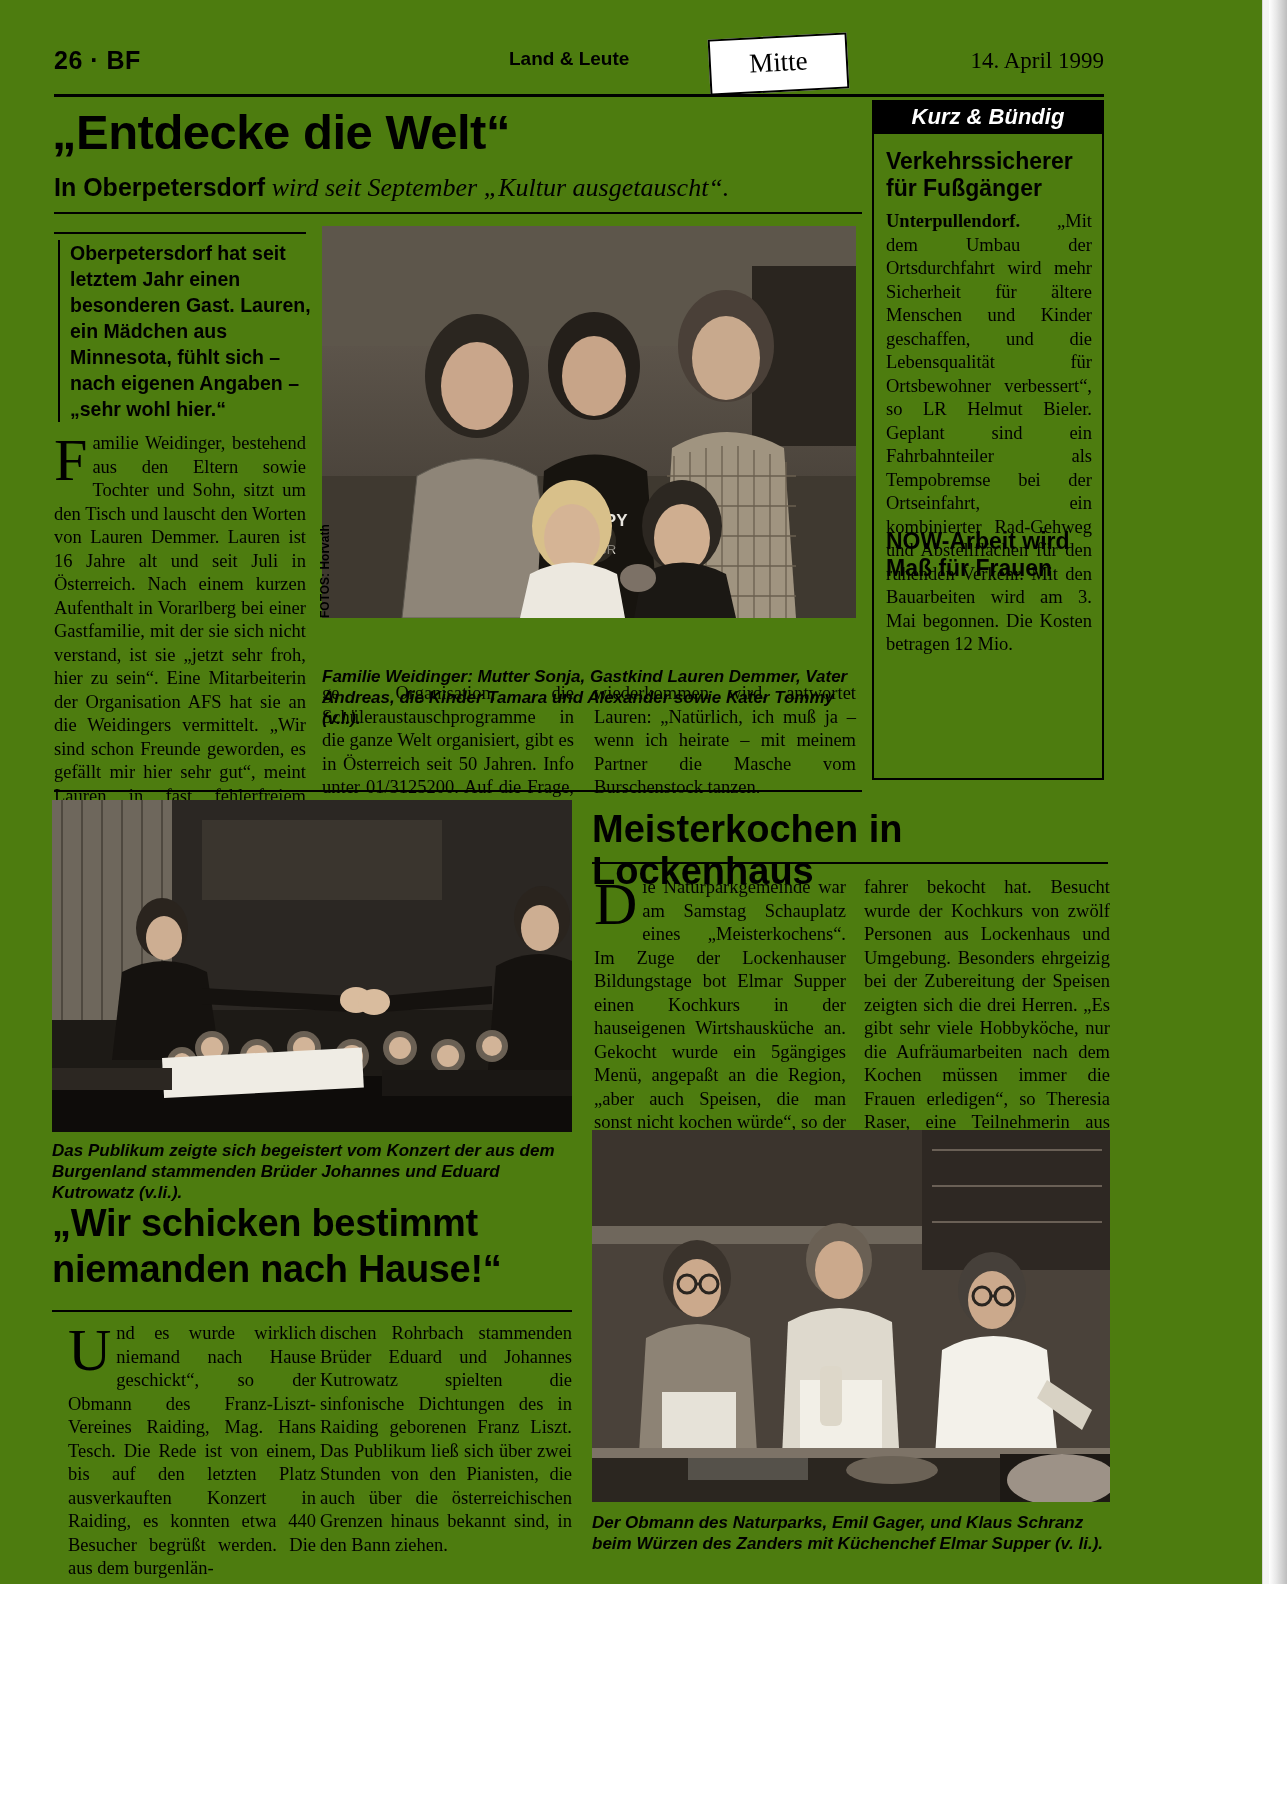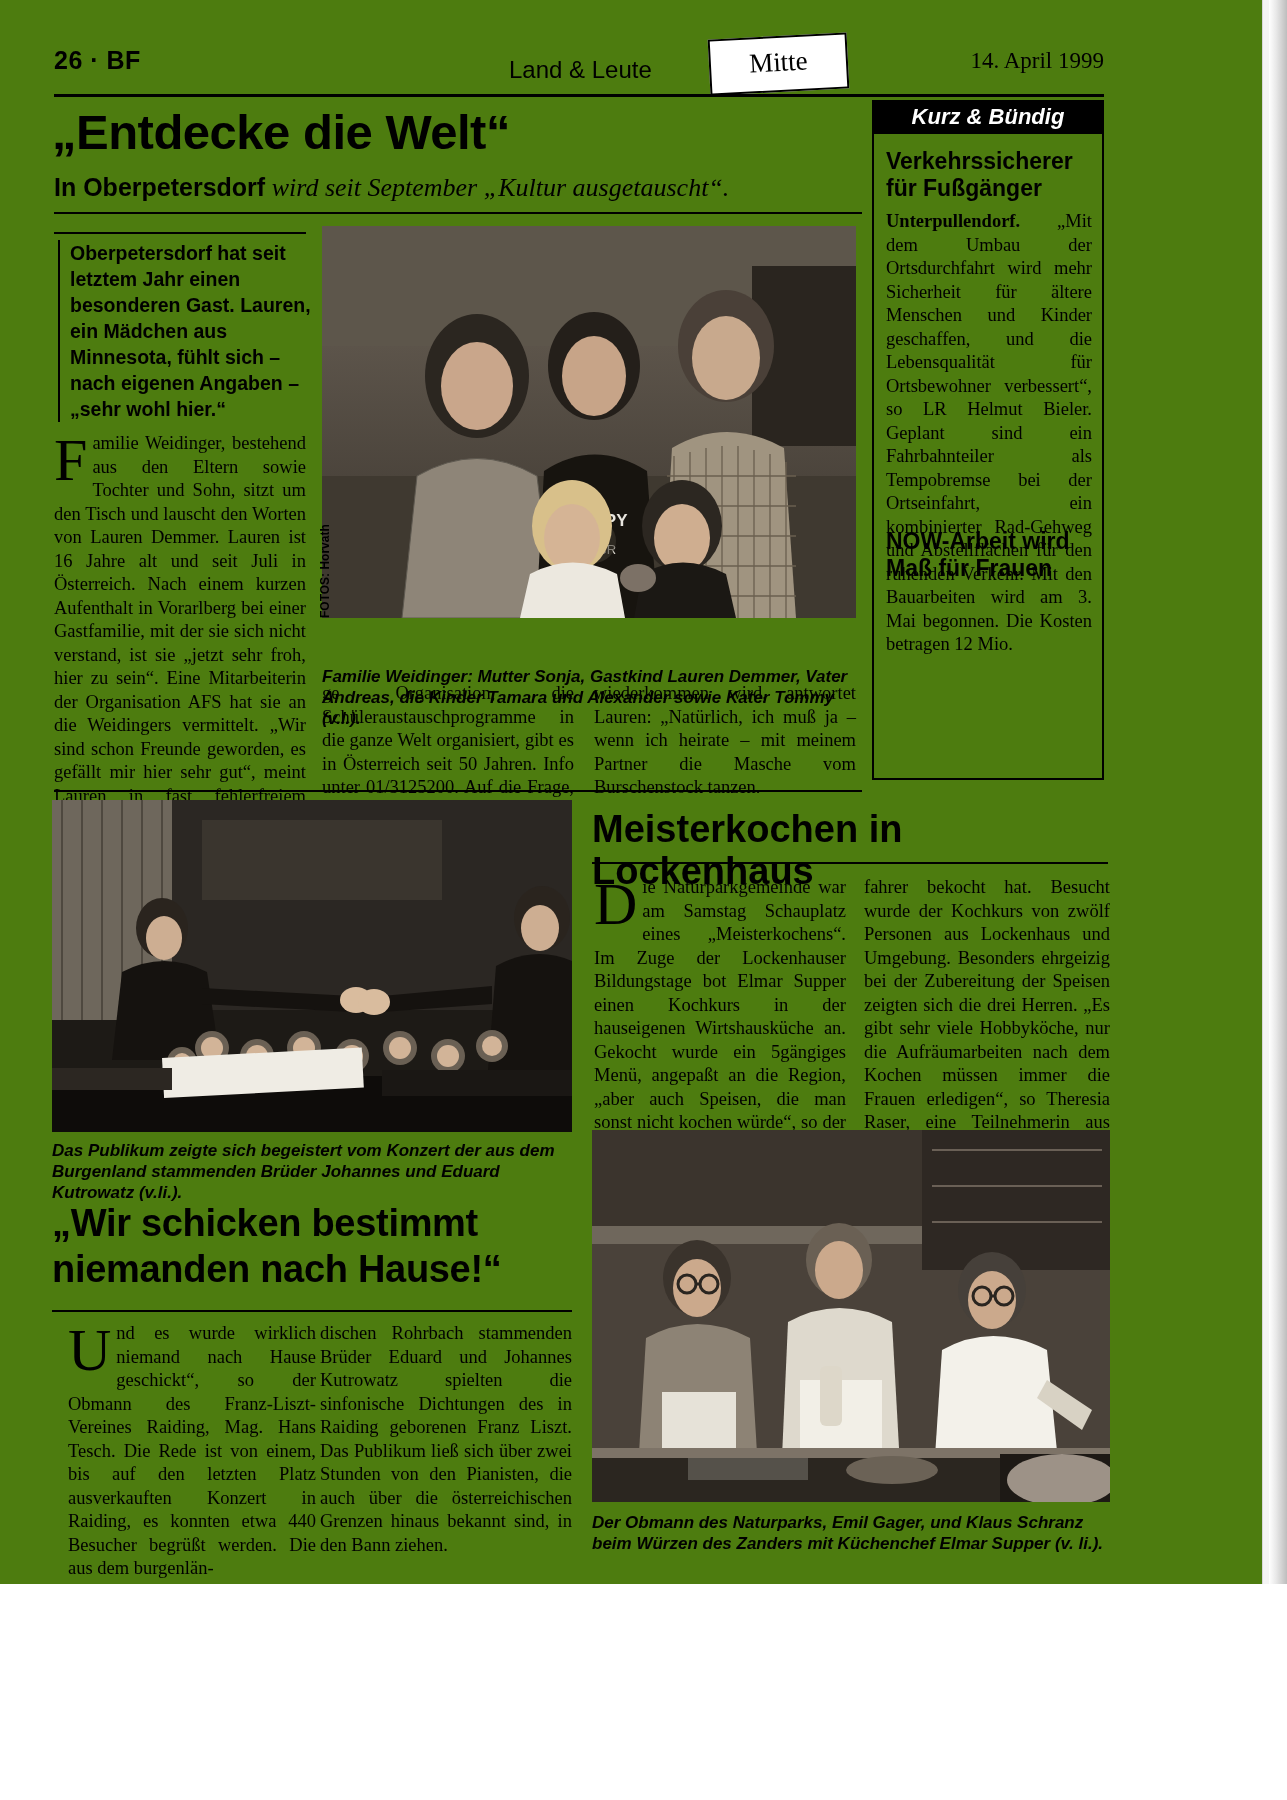--- a/index.html
+++ b/index.html
@@ -43,24 +43,24 @@
   .mast-left {
     position: absolute;
     left: 0; top: 6px;
     font-family: "Liberation Sans", sans-serif;
     font-weight: bold;
     font-size: 25px;
     letter-spacing: 0.5px;
   }
   .mast-center {
     position: absolute;
-    left: 455px; top: 16px;
-    font-family: "Liberation Sans", sans-serif;
-    font-weight: normal;
-    font-size: 24px;
+    left: 455px; top: 8px;
+    font-family: "Liberation Sans", sans-serif;
+    font-weight: bold;
+    font-size: 19px;
   }
   .mast-badge {
     position: absolute;
     left: 655px; top: -4px;
     width: 135px; height: 52px;
     border: 2px solid #000;
     transform: rotate(-3deg);
     background: #fff;
   }
   .mast-badge span {

